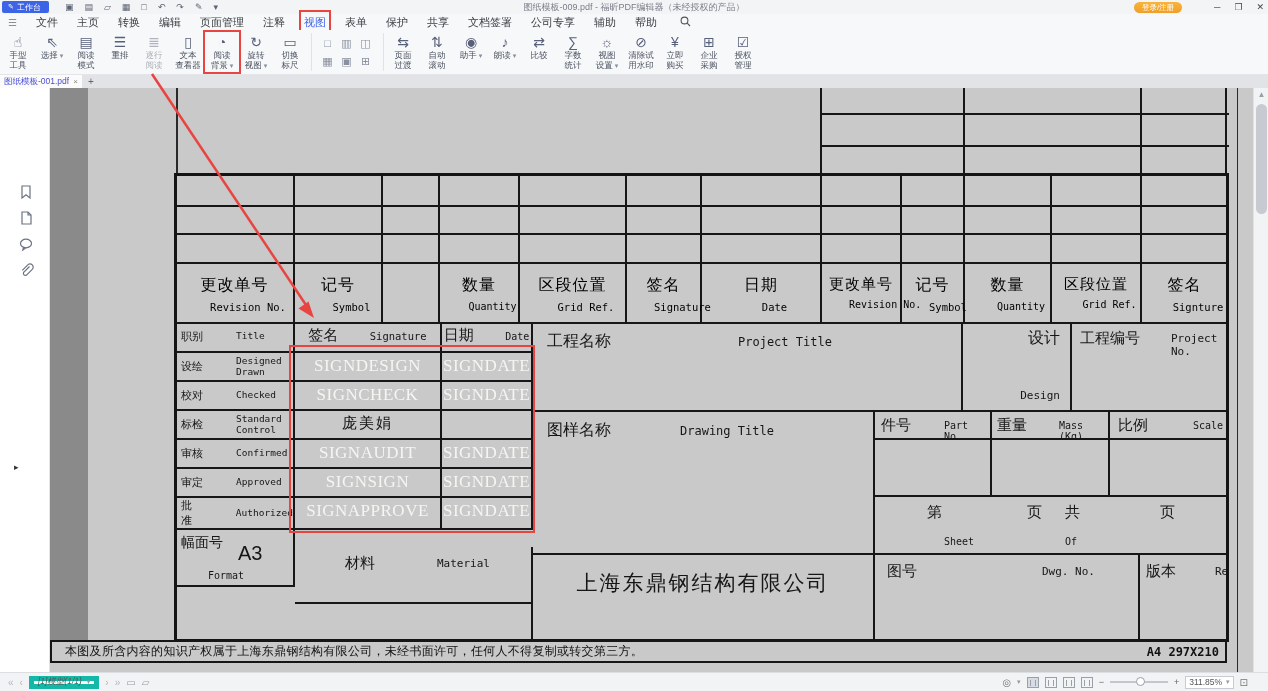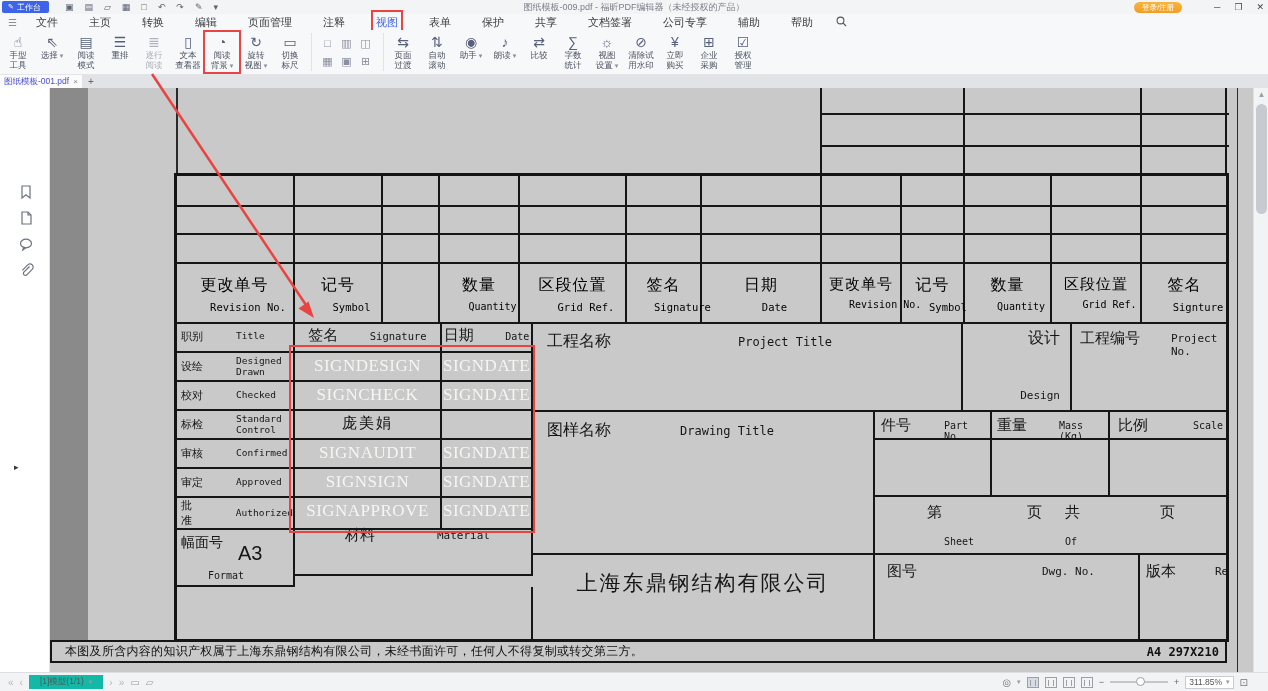--- a/index.html
+++ b/index.html
@@ -76,21 +76,21 @@
 
   
   .footerbox { position:absolute; left:50px; top:640px; width:1177px; height:23px; border:2px solid #161616; display:flex; align-items:center; }
   .footer-note { font-size:12px; color:#111; margin-left:13px; letter-spacing:.3px; white-space:nowrap; }
   .paper-size { position:absolute; right:6px; top:3px; font-size:12px; font-weight:bold; color:#111; }
 
   
   .statusbar { position:absolute; left:0; top:672px; width:1268px; height:19px; background:#f2f3f5; border-top:1px solid #dcdee2; display:flex; align-items:center; font-size:9px; color:#666; }
   .sb-left { display:flex; align-items:center; gap:6px; margin-left:8px; }
   .nav-g { color:#b4b8bf; font-size:10px; }
-  .page-box { border:7px solid #14b8a6; background:#fff; height:13px; display:flex; align-items:center; padding:0 4px; gap:5px; font-size:8.5px; color:#555; }
+  .page-box { border:5px solid #14b8a6; background:#fff; height:13px; display:flex; align-items:center; padding:0 4px; gap:5px; font-size:8.5px; color:#555;font-style:italic; }
   .sb-right { position:absolute; right:20px; display:flex; align-items:center; gap:6px; }
   .lay-ic { width:12px; height:11px; border:1px solid #9aa0a8; display:inline-block; }
   .lay-ic.sel { background:#d6dbe4; }
   .lay-ic i { display:block; margin:2px auto 0; width:6px; height:6px; border-left:1px solid #9aa0a8; border-right:1px solid #9aa0a8; }
   .slider { width:58px; height:2px; background:#c3c7cd; position:relative; }
   .knob { position:absolute; left:45%; top:-4px; width:9px; height:9px; border-radius:50%; background:#fff; border:1px solid #9aa0a8; }
   .zoom-box { border:1px solid #c8cbd1; background:#fff; height:13px; display:flex; align-items:center; padding:0 3px; gap:4px; font-size:8.5px; color:#555; }
 
   
   .anno-box { position:absolute; border:2.5px solid #e84441; z-index:60; pointer-events:none; }
@@ -121,21 +121,21 @@
   </div>
   <div class="winbtns">
     <span>─</span>
     <span>❐</span>
     <span>✕</span>
   </div>
 </div>
 
 <div class="menubar">
   <span class="mb-ham">☰</span>
-  <span style="display:flex;gap:31px;align-items:center;">
+  <span style="display:flex;gap:19px;align-items:center;">
     <span class="mb-item">文件</span>
       <span class="mb-item">主页</span>
       <span class="mb-item">转换</span>
       <span class="mb-item">编辑</span>
       <span class="mb-item">页面管理</span>
       <span class="mb-item">注释</span>
       <span class="mb-item active">视图</span>
       <span class="mb-item">表单</span>
       <span class="mb-item">保护</span>
       <span class="mb-item">共享</span>
@@ -478,21 +478,21 @@
       </div>
     <div class="cell" style="left:266px;top:323px;width:91px;height:32px;">
         <span class="sig">SIGNDATE</span>
       </div>
 
     <div class="cell" style="left:0;top:355px;width:119px;height:57px;">
       <span class="cn14" style="position:absolute;left:5px;top:4px;">幅面号</span>
       <span style="position:absolute;left:62px;top:12px;font-size:20px;">A3</span>
       <span class="mono en10" style="position:absolute;left:5px;bottom:4px;">Format</span>
       </div>
-    <div class="cell" style="left:119px;top:344px;width:238px;height:57px;padding-left:31px;">
+    <div class="cell" style="left:119px;top:372px;width:238px;height:57px;padding-left:31px;">
       <span class="cn15" style="position:absolute;left:50px;top:7px;">材料</span>
       <span class="mono en11" style="position:absolute;left:115px;top:10px;">Material</span>
       </div>
 
     <div class="cell nb" style="left:0;top:412px;width:357px;height:53px;"></div>
 
     <div class="cell" style="left:357px;top:147px;width:430px;height:90px;">
       <span class="cn15" style="position:absolute;left:14px;top:9px;font-size:16px;">工程名称</span>
       <span class="mono" style="position:absolute;left:178px;top:13px;font-size:12px;">Project Title</span>
       </div>

